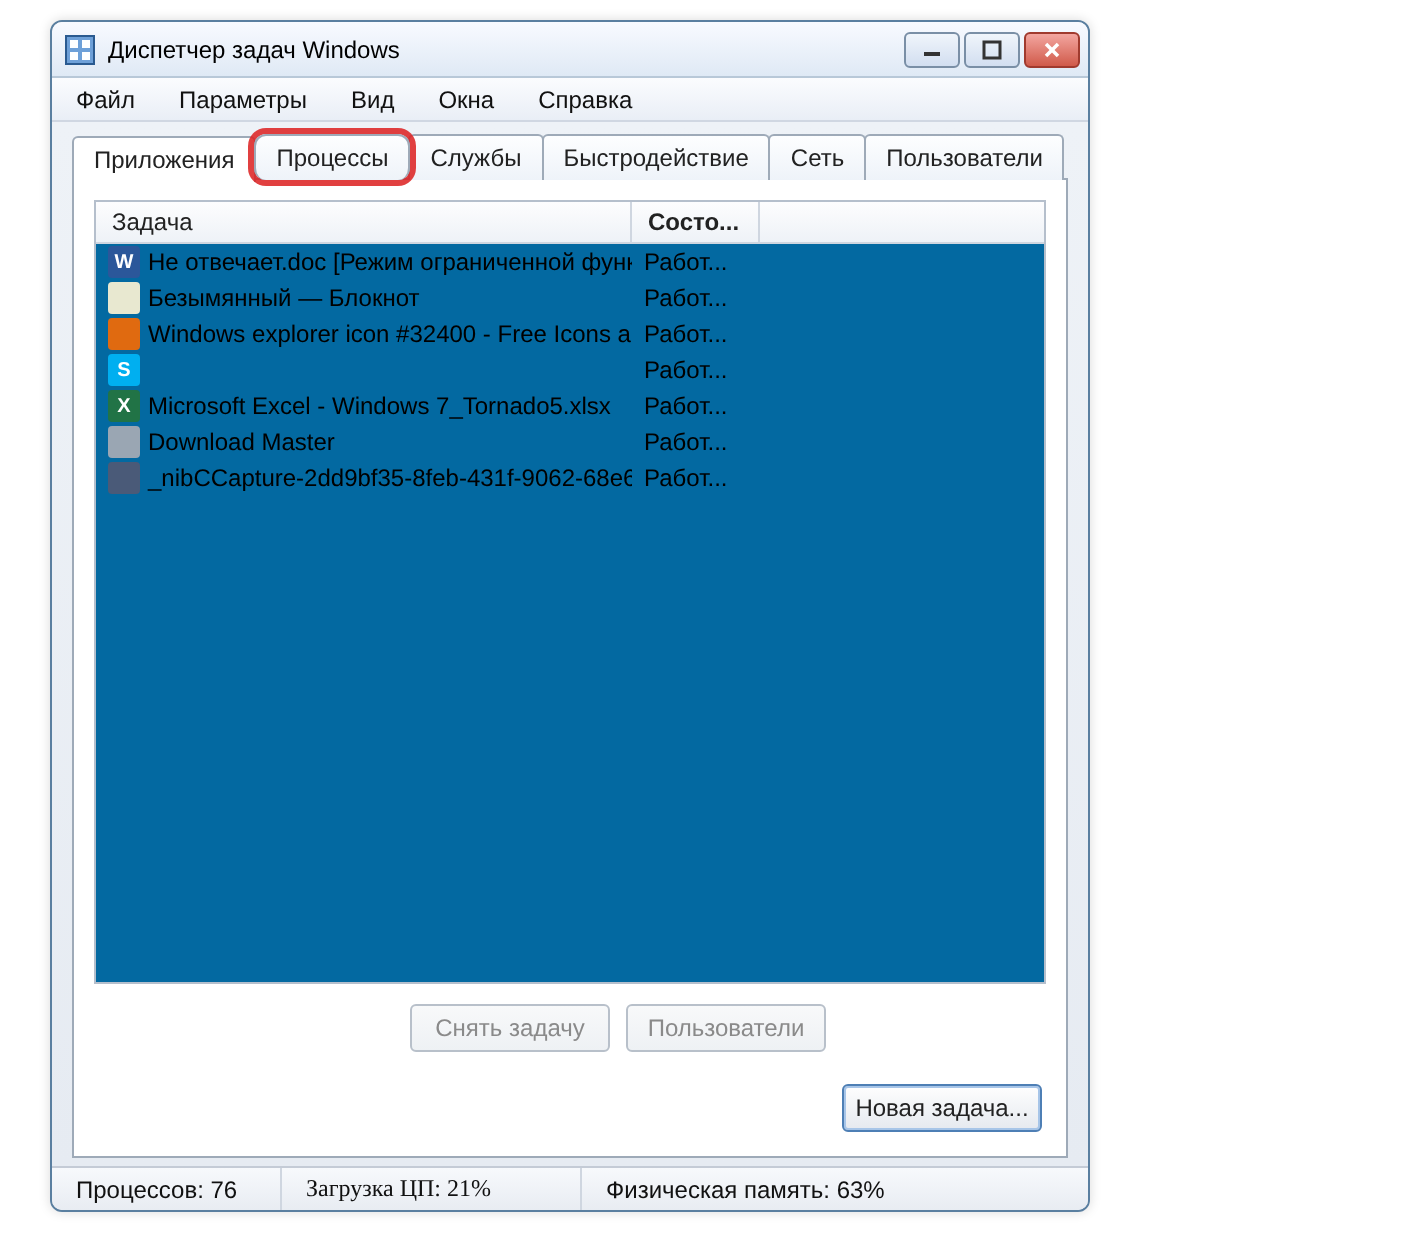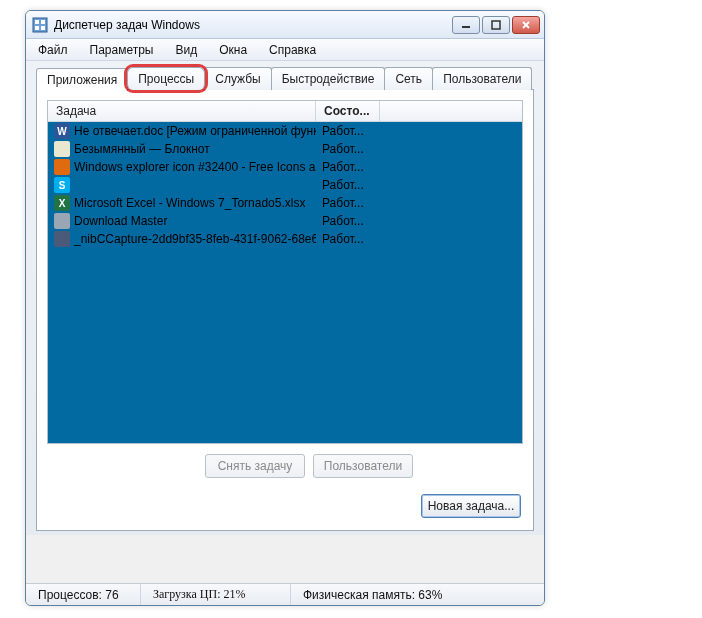--- a/index.html
+++ b/index.html
@@ -37,21 +37,21 @@
 .lv-cell { padding: 1px 4px 1px 6px; white-space: nowrap; overflow: hidden; text-overflow: ellipsis; color: #000; }
 .lv-cell.task { width: 268px; display: flex; align-items: center; gap: 4px; }
 .lv-cell.status { width: 64px; }
 .app-ico { width: 16px; height: 16px; flex: 0 0 16px; border-radius: 2px; display: flex; align-items: center; justify-content: center; font-size: 10px; font-weight: bold; color: #fff; }
 
 .footer-btns { display: flex; justify-content: flex-end; gap: 8px; padding: 10px 2px 2px 2px; }
 .btn { min-width: 100px; height: 24px; padding: 0 0; border: 1px solid #8a97a6; border-radius: 3px; background: linear-gradient(#fefefe,#e5e9ef); color: #222; text-align: center; line-height: 22px; }
 .btn.disabled { color: #8a8a8a; border-color: #b8c0ca; background: linear-gradient(#f8f9fa,#eef1f4); }
 .btn.default { border-color: #4e7fb5; box-shadow: 0 0 0 1px #a7c5e8 inset; margin-top: 40px; }
 
-.statusbar { height: 22px; border-top: 1px solid #c4cbd6; background: linear-gradient(#f7f9fc,#e8ecf2); display: flex; align-items: flex-start; border-radius: 0 0 5px 5px; margin-top: 48px; }
+.statusbar { height: 22px; border-top: 1px solid #c4cbd6; background: linear-gradient(#f7f9fc,#e8ecf2); display: flex; align-items: flex-start; border-radius: 0 0 5px 5px; }
 .status-panel { padding: 0 12px; border-right: 1px solid #cfd6e0; color: #111; height: 100%; display: flex; align-items: center; }
 .status-panel:first-child { width: 115px; }
 .status-panel:nth-child(2) { width: 150px; font-family: Liberation Serif, serif; }
 .status-panel:last-child { border-right: none; }
 </style>
 </head>
 <body>
 
 <div class="window">
 

